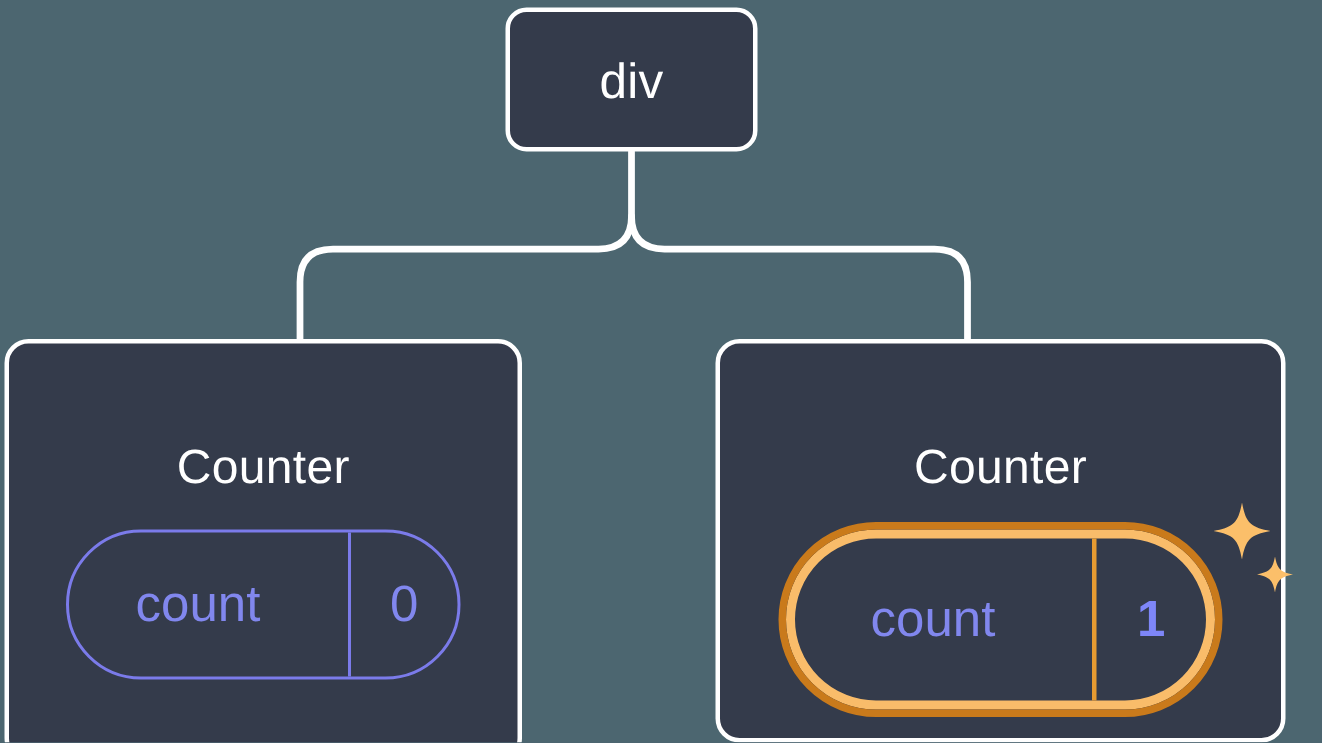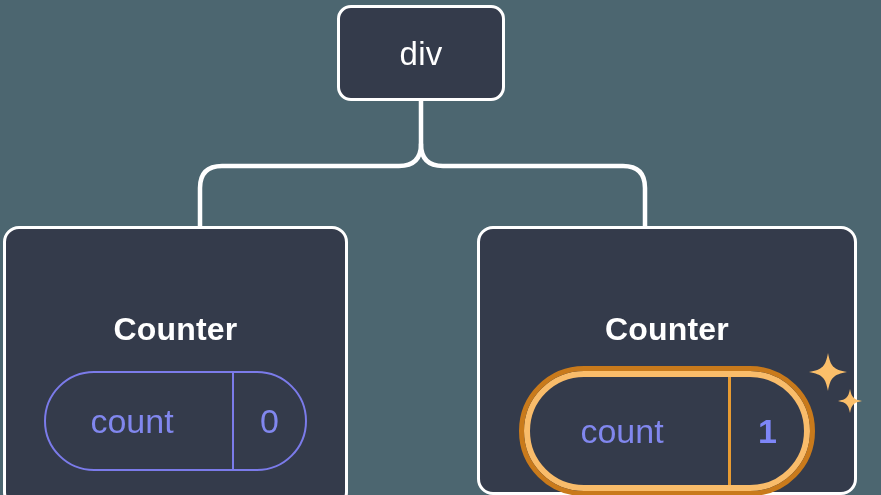--- a/index.html
+++ b/index.html
@@ -68,24 +68,24 @@
   }
   #node-counter-right {
     left: 477px;
     top: 226px;
     width: 380px;
     height: 269px;
   }
   .card-title {
     color: #ffffff;
     font-size: 32px;
-    font-weight: 700;
+    font-weight: 400;
     letter-spacing: 0.2px;
     line-height: 1;
-    margin-top: 84px;
+    margin-top: 66px;
   }
 
   
   .pill-wrap {
     position: relative;
     margin-top: 26px;
   }
   .pill {
     box-sizing: border-box;
     display: flex;

